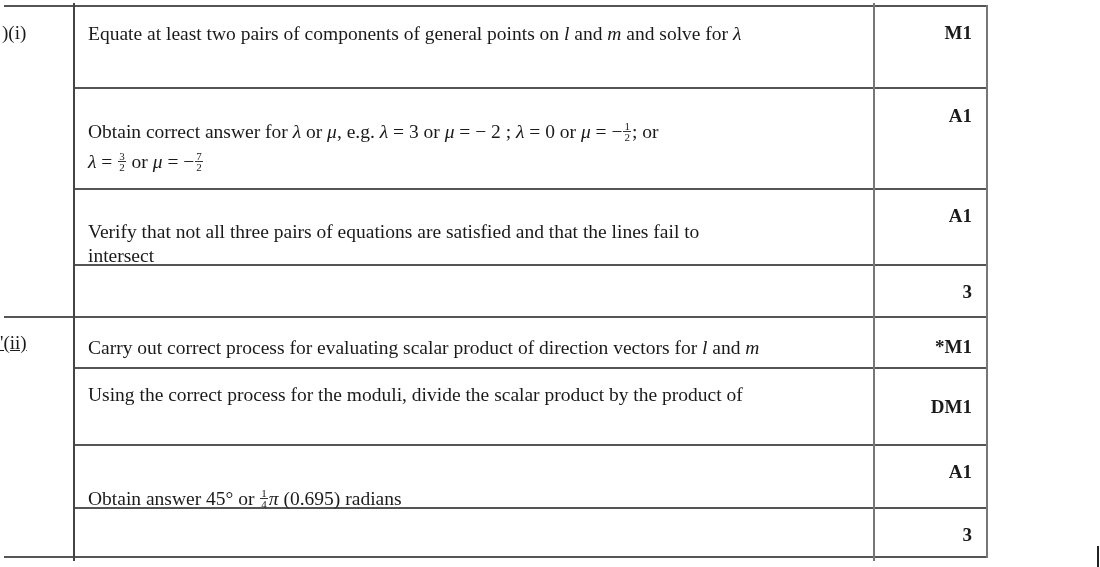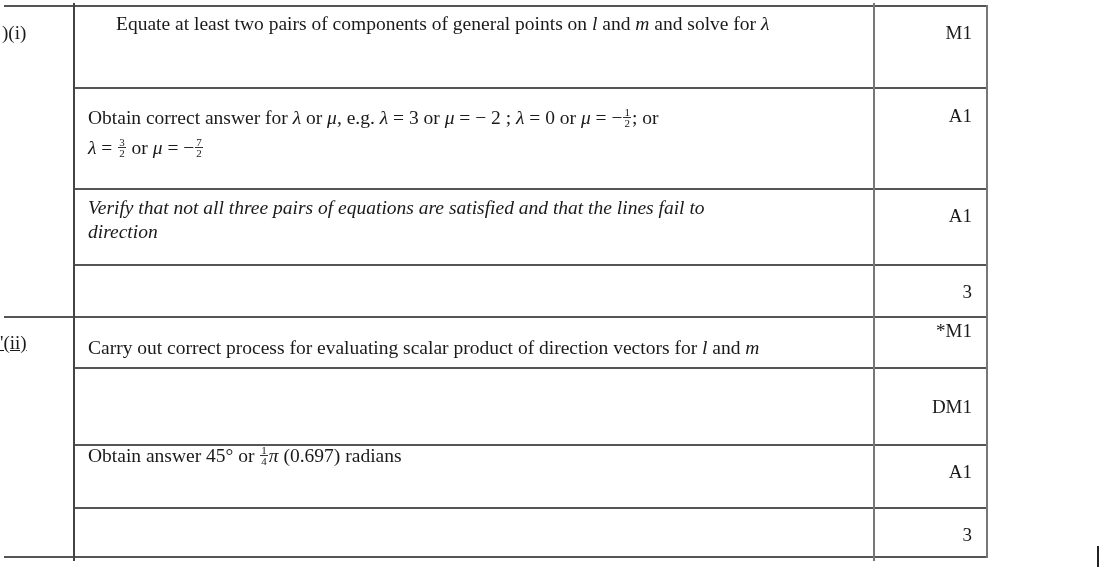--- a/index.html
+++ b/index.html
@@ -39,21 +39,21 @@
     left: 88px;
     width: 780px;
     font-size: 19.5px;
     line-height: 24px;
   }
   .mark {
     position: absolute;
     left: 876px;
     width: 96px;
     text-align: right;
-    font-weight: normal;
+    font-weight: bold;
     font-size: 19px;
     line-height: 22px;
   }
   .frac {
     display: inline-block;
     vertical-align: middle;
     text-align: center;
     font-size: 11px;
     line-height: 10px;
     margin: 0 1px;
@@ -93,50 +93,51 @@
 <div class="hline" style="left:74px; top:444px; width:914px;"></div>
 <div class="hline" style="left:74px; top:507px; width:914px;"></div>
 <div class="hline" style="left:4px; top:556px; width:984px;"></div>
 
 <div class="vline" style="left:73px; top:3px; height:558px;"></div>
 <div class="vline mk" style="left:873px; top:3px; height:558px;"></div>
 <div class="vline mk" style="left:986px; top:5px; height:553px;"></div>
 
 <div class="label" style="top:22px;">)(i)</div>
 
-<div class="cell-text" style="top:12px;margin-left:28px;">
+<div class="cell-text" style="top:22px;">
   <div><span>Equate at least two pairs of components of general points on </span><span class="it">l</span><span> and </span><span class="it">m</span><span> and solve for </span><span class="it">λ</span></div>
 </div>
 <div class="mark" style="top:22px;">M1</div>
 
-<div class="cell-text" style="top:106px;">
+<div class="cell-text" style="top:120px;">
   <div style="line-height:24px;"><span>Obtain correct answer for </span><span class="it">λ</span><span> or </span><span class="it">μ</span><span>, e.g. </span><span class="it">λ</span><span> = 3 or </span><span class="it">μ</span><span> = − 2 ;  </span><span class="it">λ</span><span> = 0  or </span><span class="it">μ</span><span> = −</span><span class="frac"><span class="num">1</span><span class="den">2</span></span><span>; or</span></div>
   <div style="margin-top:6px;"><span class="it">λ</span><span> = </span><span class="frac"><span class="num">3</span><span class="den">2</span></span><span>  or </span><span class="it">μ</span><span> = −</span><span class="frac"><span class="num">7</span><span class="den">2</span></span></div>
 </div>
 <div class="mark" style="top:105px;">A1</div>
 
-<div class="cell-text" style="top:196px;font-style:italic;">
+<div class="cell-text" style="top:220px;">
   <div>Verify that not all three pairs of equations are satisfied and that the lines fail to</div>
-  <div>direction</div>
+  <div>intersect</div>
 </div>
 <div class="mark" style="top:205px;">A1</div>
 
 <div class="mark" style="top:281px;">3</div>
 
 <div class="label" style="top:332px; left:0px;text-decoration:underline;">'(ii)</div>
 
 <div class="cell-text" style="top:336px;">
   <div><span>Carry out correct process for evaluating scalar product of direction vectors for </span><span class="it">l</span><span> and </span><span class="it">m</span></div>
 </div>
-<div class="mark" style="top:320px;">*M1</div>
+<div class="mark" style="top:336px;">*M1</div>
 
 <div class="cell-text" style="top:383px;">
+  <div>Using the correct process for the moduli, divide the scalar product by the product of</div>
 </div>
 <div class="mark" style="top:396px;">DM1</div>
 
-<div class="cell-text" style="top:444px;">
-  <div><span>Obtain answer 45° or </span><span class="frac"><span class="num">1</span><span class="den">4</span></span><span class="it">π</span><span> (0.697) radians</span></div>
+<div class="cell-text" style="top:487px;">
+  <div><span>Obtain answer 45° or </span><span class="frac"><span class="num">1</span><span class="den">4</span></span><span class="it">π</span><span> (0.695) radians</span></div>
 </div>
 <div class="mark" style="top:461px;">A1</div>
 
 <div class="mark" style="top:524px;">3</div>
 
 <div class="cursor-bar"></div>
 
 </body></html>

